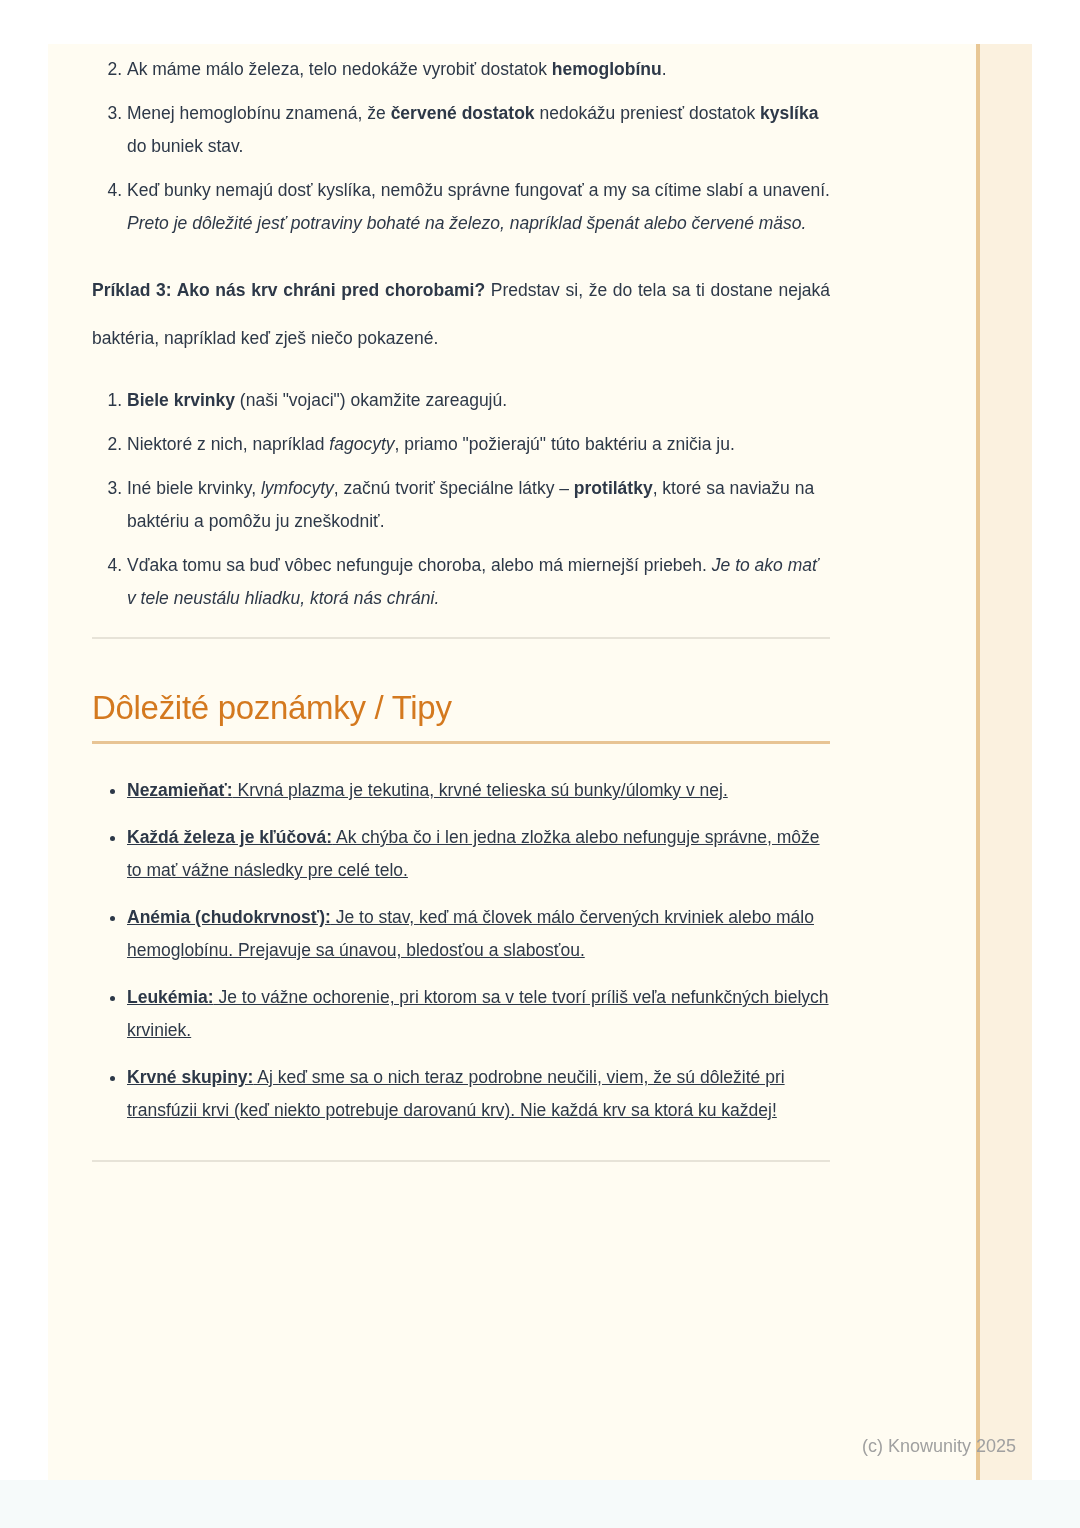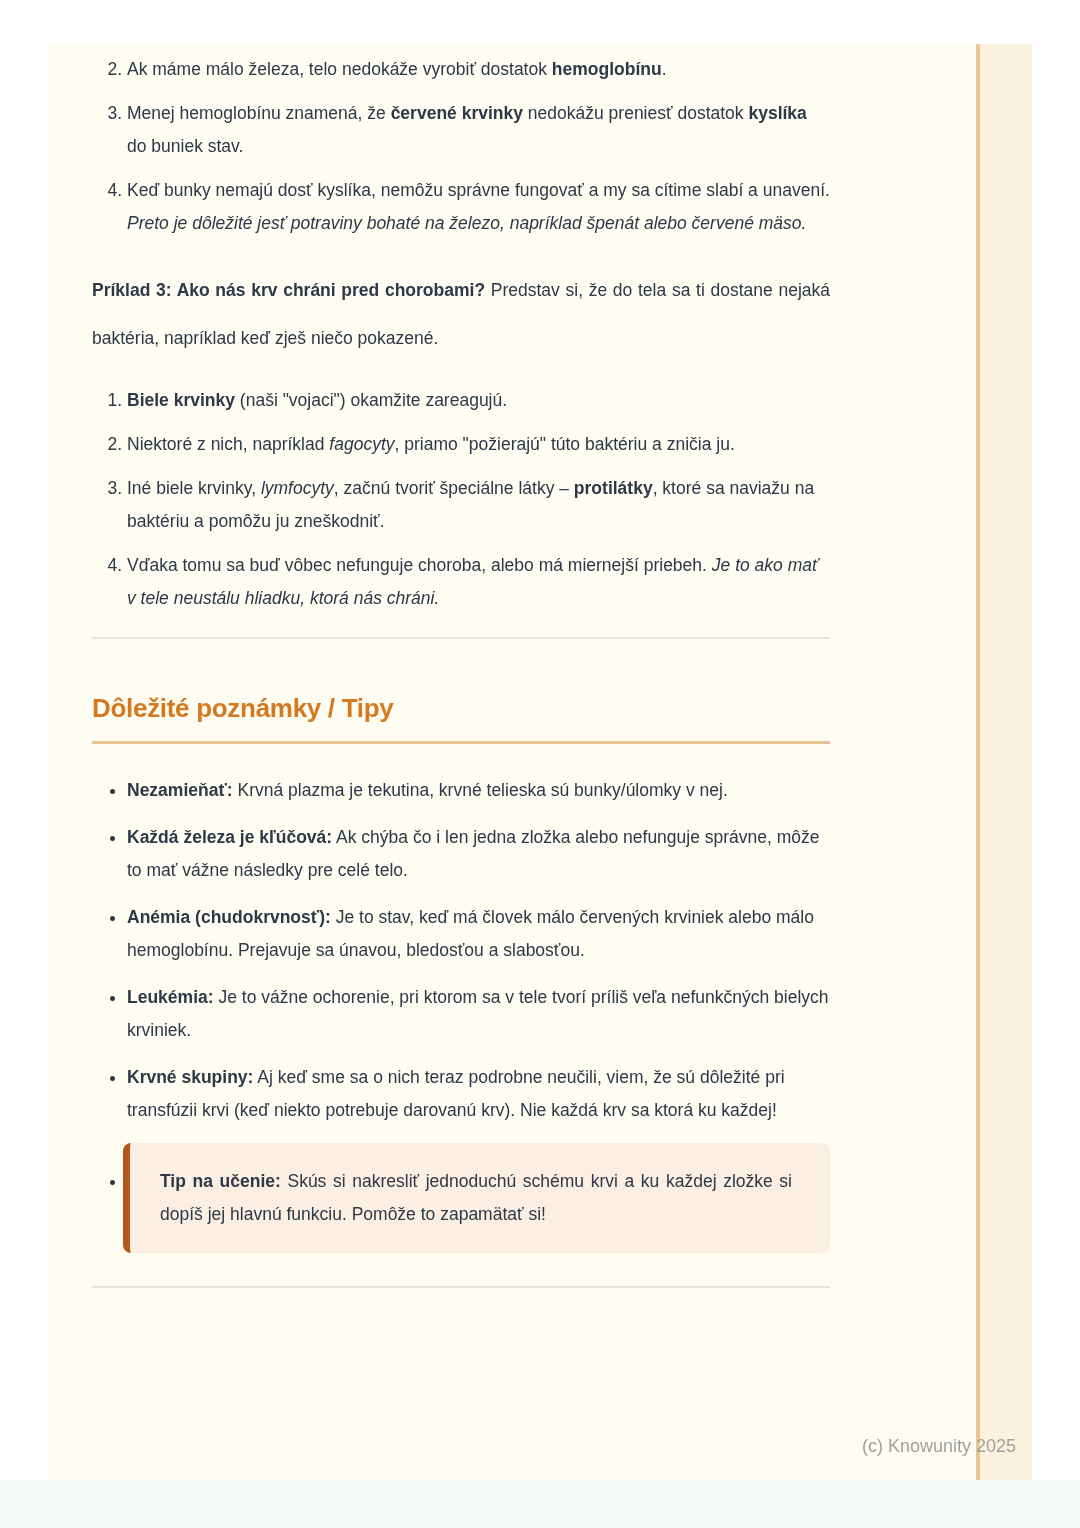--- a/index.html
+++ b/index.html
@@ -61,36 +61,37 @@
     text-align:justify;
   }
   .intro + ol.olist{ margin-top:22px; }
   .divider{
     border:none;
     border-top:2px solid var(--divider);
     margin-top:22px;
   }
   .section-title{
     margin-top:48px;
-    font-size:26px;
+    font-size:33px;
     line-height:42px;
-    font-weight:700;
+    font-weight:400;
     letter-spacing:-0.3px;
     color:var(--accent);
   }
   .title-underline{
     margin-top:12px;
     height:3px;
     width:100%;
     background:var(--accent-underline);
   }
   ul.ulist{
     list-style:disc;
     padding-left:35px;
     margin-top:30px;
+    text-decoration:underline;
   }
   ul.ulist li{ margin-bottom:14px; }
   ul.ulist li::marker, ol.olist li::marker{ color:var(--text); }
   ul.tip-list{ margin-top:16px; }
   .tip-box{
     background:var(--tip-bg);
     border-left:7px solid var(--tip-border);
     border-radius:8px;
     padding:22px 38px 22px 30px;
     margin-left:-4px;
@@ -120,21 +121,21 @@
 
 <div class="canvas">
   <div class="page">
     <div class="band"></div>
     <div class="band-line"></div>
 
     <div class="content">
 
       <ol class="olist" start="2">
           <li><span>Ak máme málo železa, telo nedokáže vyrobiť dostatok </span><span class="b">hemoglobínu</span><span>.</span></li>
-          <li><span>Menej hemoglobínu znamená, že </span><span class="b">červené krvinky</span><span> nedokážu preniesť dostatok </span><span class="b">kyslíka</span><span> do buniek stav.</span></li>
+          <li><span>Menej hemoglobínu znamená, že </span><span class="b">červené dostatok</span><span> nedokážu preniesť dostatok </span><span class="b">kyslíka</span><span> do buniek stav.</span></li>
           <li><span>Keď bunky nemajú dosť kyslíka, nemôžu správne fungovať a my sa cítime slabí a unavení. </span><span class="i">Preto je dôležité jesť potraviny bohaté na železo, napríklad špenát alebo červené mäso.</span></li>
         </ol>
 
       <p class="intro"><span class="b">Príklad 3: Ako nás krv chráni pred chorobami?</span><span> Predstav si, že do tela sa ti dostane nejaká baktéria, napríklad keď zješ niečo pokazené.</span></p>
 
       <ol class="olist" start="1">
           <li><span class="b">Biele krvinky</span><span> (naši "vojaci") okamžite zareagujú.</span></li>
           <li><span>Niektoré z nich, napríklad </span><span class="i">fagocyty</span><span>, priamo "požierajú" túto baktériu a zničia ju.</span></li>
           <li><span>Iné biele krvinky, </span><span class="i">lymfocyty</span><span>, začnú tvoriť špeciálne látky – </span><span class="b">protilátky</span><span>, ktoré sa naviažu na baktériu a pomôžu ju zneškodniť.</span></li>
           <li><span>Vďaka tomu sa buď vôbec nefunguje choroba, alebo má miernejší priebeh. </span><span class="i">Je to ako mať v tele neustálu hliadku, ktorá nás chráni.</span></li>
@@ -147,27 +148,20 @@
       <div class="title-underline"></div>
 
       <ul class="ulist">
           <li><span class="b">Nezamieňať:</span><span> Krvná plazma je tekutina, krvné telieska sú bunky/úlomky v nej.</span></li>
           <li><span class="b">Každá železa je kľúčová:</span><span> Ak chýba čo i len jedna zložka alebo nefunguje správne, môže to mať vážne následky pre celé telo.</span></li>
           <li><span class="b">Anémia (chudokrvnosť):</span><span> Je to stav, keď má človek málo červených krviniek alebo málo hemoglobínu. Prejavuje sa únavou, bledosťou a slabosťou.</span></li>
           <li><span class="b">Leukémia:</span><span> Je to vážne ochorenie, pri ktorom sa v tele tvorí príliš veľa nefunkčných bielych krviniek.</span></li>
           <li><span class="b">Krvné skupiny:</span><span> Aj keď sme sa o nich teraz podrobne neučili, viem, že sú dôležité pri transfúzii krvi (keď niekto potrebuje darovanú krv). Nie každá krv sa ktorá ku každej!</span></li>
         </ul>
 
-      <ul class="ulist tip-list">
-        <li>
-          <div class="tip-box">
-            <p class="tip-text"><span class="b">Tip na učenie:</span><span> Skús si nakresliť jednoduchú schému krvi a ku každej zložke si dopíš jej hlavnú funkciu. Pomôže to zapamätať si!</span></p>
-          </div>
-        </li>
-      </ul>
 
       <hr class="divider divider-bottom">
     </div>
   </div>
 
   <div class="footer">(c) Knowunity 2025</div>
 
   <div class="bottom-gap"></div>
 </div>
 

